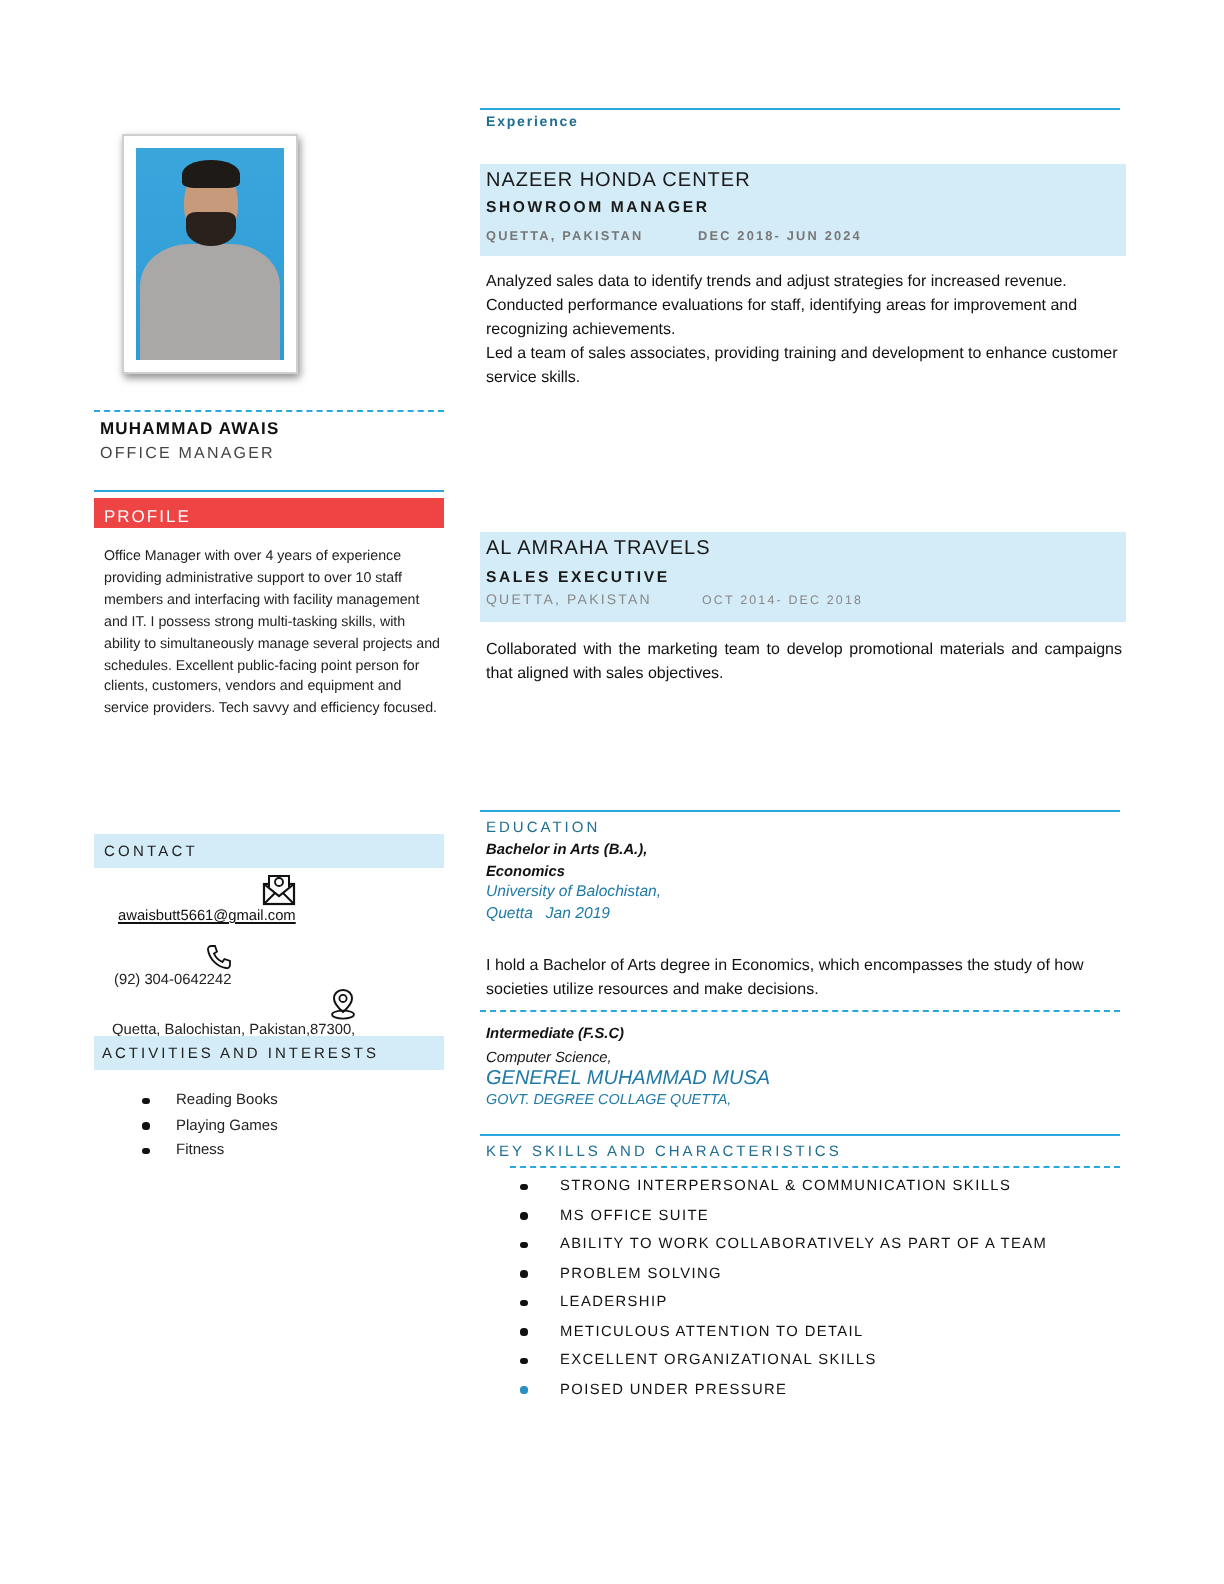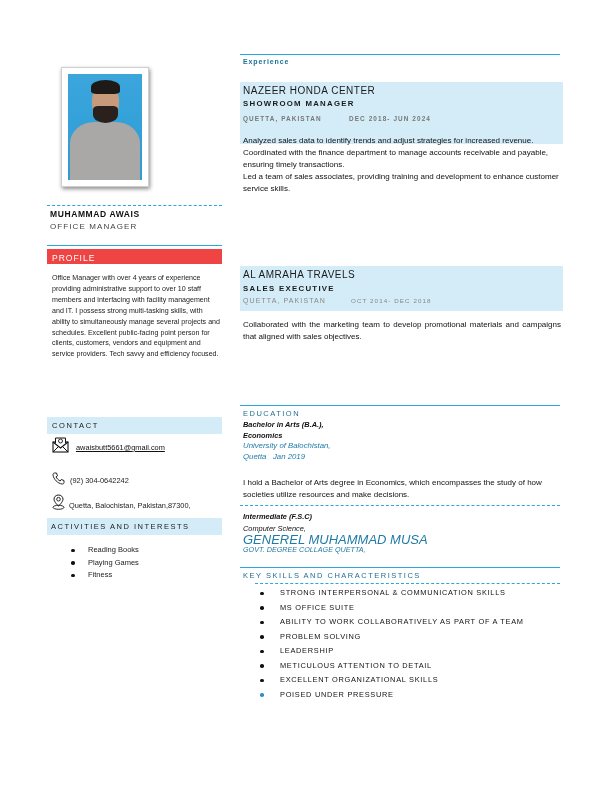--- a/index.html
+++ b/index.html
@@ -30,21 +30,21 @@
 
   .profile-bar { position: absolute; left: 0; top: 189px; width: 175px; height: 15px;
                  background: #ef4444; color: #fff; font-size: 8.5px; letter-spacing: 1px;
                  line-height: 18px; padding-left: 5px; box-sizing: border-box; }
   .profile-text { position: absolute; left: 5px; top: 213px; width: 168px; font-size: 7.1px;
                   line-height: 10.9px; color: #222; }
 
   .contact-bar { position: absolute; left: 0; top: 357px; width: 175px; height: 17px;
                  background: #d3ecf7; font-size: 7.5px; letter-spacing: 1.6px; line-height: 17px;
                  padding-left: 5px; box-sizing: border-box; color: #222; }
-  .c-row { position: absolute; left: 5px; font-size: 7.4px; color: #222; display: flex; align-items: flex-end; }
+  .c-row { position: absolute; left: 5px; font-size: 7.4px; color: #222; display: flex; align-items: flex-end; flex-direction: column; }
   .c-row svg { display: block; }
   .email { top: 376px; }
   .email .txt { text-decoration: underline; margin-left: 7px; margin-bottom: 1px; }
   .phone { top: 412px; align-items: flex-end; }
   .phone .txt { margin-left: 5px; }
   .addr { top: 434px; }
   .addr .txt { margin-left: 4px; }
 
   .act-bar { position: absolute; left: 0; top: 458px; width: 175px; height: 17px;
              background: #d3ecf7; font-size: 7.5px; letter-spacing: 1.5px; line-height: 17px;
@@ -53,21 +53,21 @@
   .act-list li { font-size: 7.5px; line-height: 12.5px; color: #222; position: relative; padding-left: 41px; }
   .act-list li::before { content: ""; position: absolute; left: 24px; top: 4.5px; width: 3.5px; height: 3.5px;
                          border-radius: 50%; background: #111; }
 
   
   .right { position: absolute; left: 240px; top: 0; width: 323px; }
   .top-rule { position: absolute; left: 0; top: 54px; width: 320px; border-top: 1px solid #29a8df; }
   .exp-label { position: absolute; left: 3px; top: 58px; font-size: 7px; letter-spacing: 0.9px;
                color: #1f6f92; font-weight: bold; }
   .job-box { position: absolute; left: 0; width: 323px; background: #d3ecf7; box-sizing: border-box; padding-left: 3px; }
-  .job1 { top: 82px; height: 62px; }
+  .job1 { top: 82px; height: 46px; }
   .job2 { top: 266px; height: 45px; }
   .company { font-size: 10px; letter-spacing: 0.5px; color: #1a1a1a; position: absolute; left: 3px; }
   .role { font-size: 7.8px; letter-spacing: 1.3px; font-weight: bold; color: #1a1a1a; position: absolute; left: 3px; }
   .meta { position: absolute; left: 3px; font-size: 6.4px; letter-spacing: 1.1px; color: #777; font-weight: bold; }
   .meta .date { position: absolute; white-space: nowrap; }
   .job1 .company { top: 3px; } .job1 .role { top: 17px; } .job1 .meta { top: 33px; } .job1 .date { left: 106px; }
   .job2 .company { top: 3px; } .job2 .role { top: 18px; } .job2 .meta { top: 31px; color: #888; font-weight: normal; font-size: 7px; } .job2 .date { left: 108px; font-size: 6.2px; }
 
   .duties { position: absolute; left: 3px; width: 318px; font-size: 8px; line-height: 12.1px; color: #111; }
   .duties p { margin: 0; }
@@ -163,21 +163,21 @@
   <div class="job-box job1">
     <div class="company">NAZEER HONDA CENTER</div>
     <div class="role">SHOWROOM MANAGER</div>
     <div class="meta">
       <span>QUETTA, PAKISTAN</span>
       <span class="date">DEC 2018- JUN 2024</span>
     </div>
   </div>
   <div class="duties duties1">
     <p>Analyzed sales data to identify trends and adjust strategies for increased revenue.</p>
-    <p>Coordinated with the finance department to manage accounts receivable and payable, ensuring timely transactions.</p>
+    <p>Conducted performance evaluations for staff, identifying areas for improvement and recognizing achievements.</p>
     <p>Led a team of sales associates, providing training and development to enhance customer service skills.</p>
   </div>
 
   <div class="job-box job2">
     <div class="company">AL AMRAHA TRAVELS</div>
     <div class="role">SALES EXECUTIVE</div>
     <div class="meta">
       <span>QUETTA, PAKISTAN</span>
       <span class="date">OCT 2014- DEC 2018</span>
     </div>
@@ -193,21 +193,21 @@
     <div class="deg">Economics</div>
     <div class="inst">University of Balochistan,</div>
     <div class="inst" style="white-space: pre;">Quetta   Jan 2019</div>
   </div>
   <div class="edu-desc">I hold a Bachelor of Arts degree in Economics, which encompasses the study of how societies utilize resources and make decisions.</div>
 
   <div class="mid-rule"></div>
   <div class="edu-block edu2">
     <div class="deg" style="line-height: 14px;">Intermediate (F.S.C)</div>
     <div class="deg" style="font-weight: normal;">Computer Science,</div>
-    <div class="inst" style="font-size: 13px;">GENEREL MUHAMMAD MUSA</div>
+    <div class="inst" style="font-size: 10px;">GENEREL MUHAMMAD MUSA</div>
     <div class="inst" style="font-size: 7.2px;">GOVT. DEGREE COLLAGE QUETTA,</div>
   </div>
 
   <div class="skills-rule"></div>
   <div class="sec-label skills-label">KEY SKILLS AND CHARACTERISTICS</div>
   <div class="skills-dash"></div>
   <ul class="skills-list">
     <li>STRONG INTERPERSONAL &amp; COMMUNICATION SKILLS</li>
     <li>MS OFFICE SUITE</li>
     <li>ABILITY TO WORK COLLABORATIVELY AS PART OF A TEAM</li>

